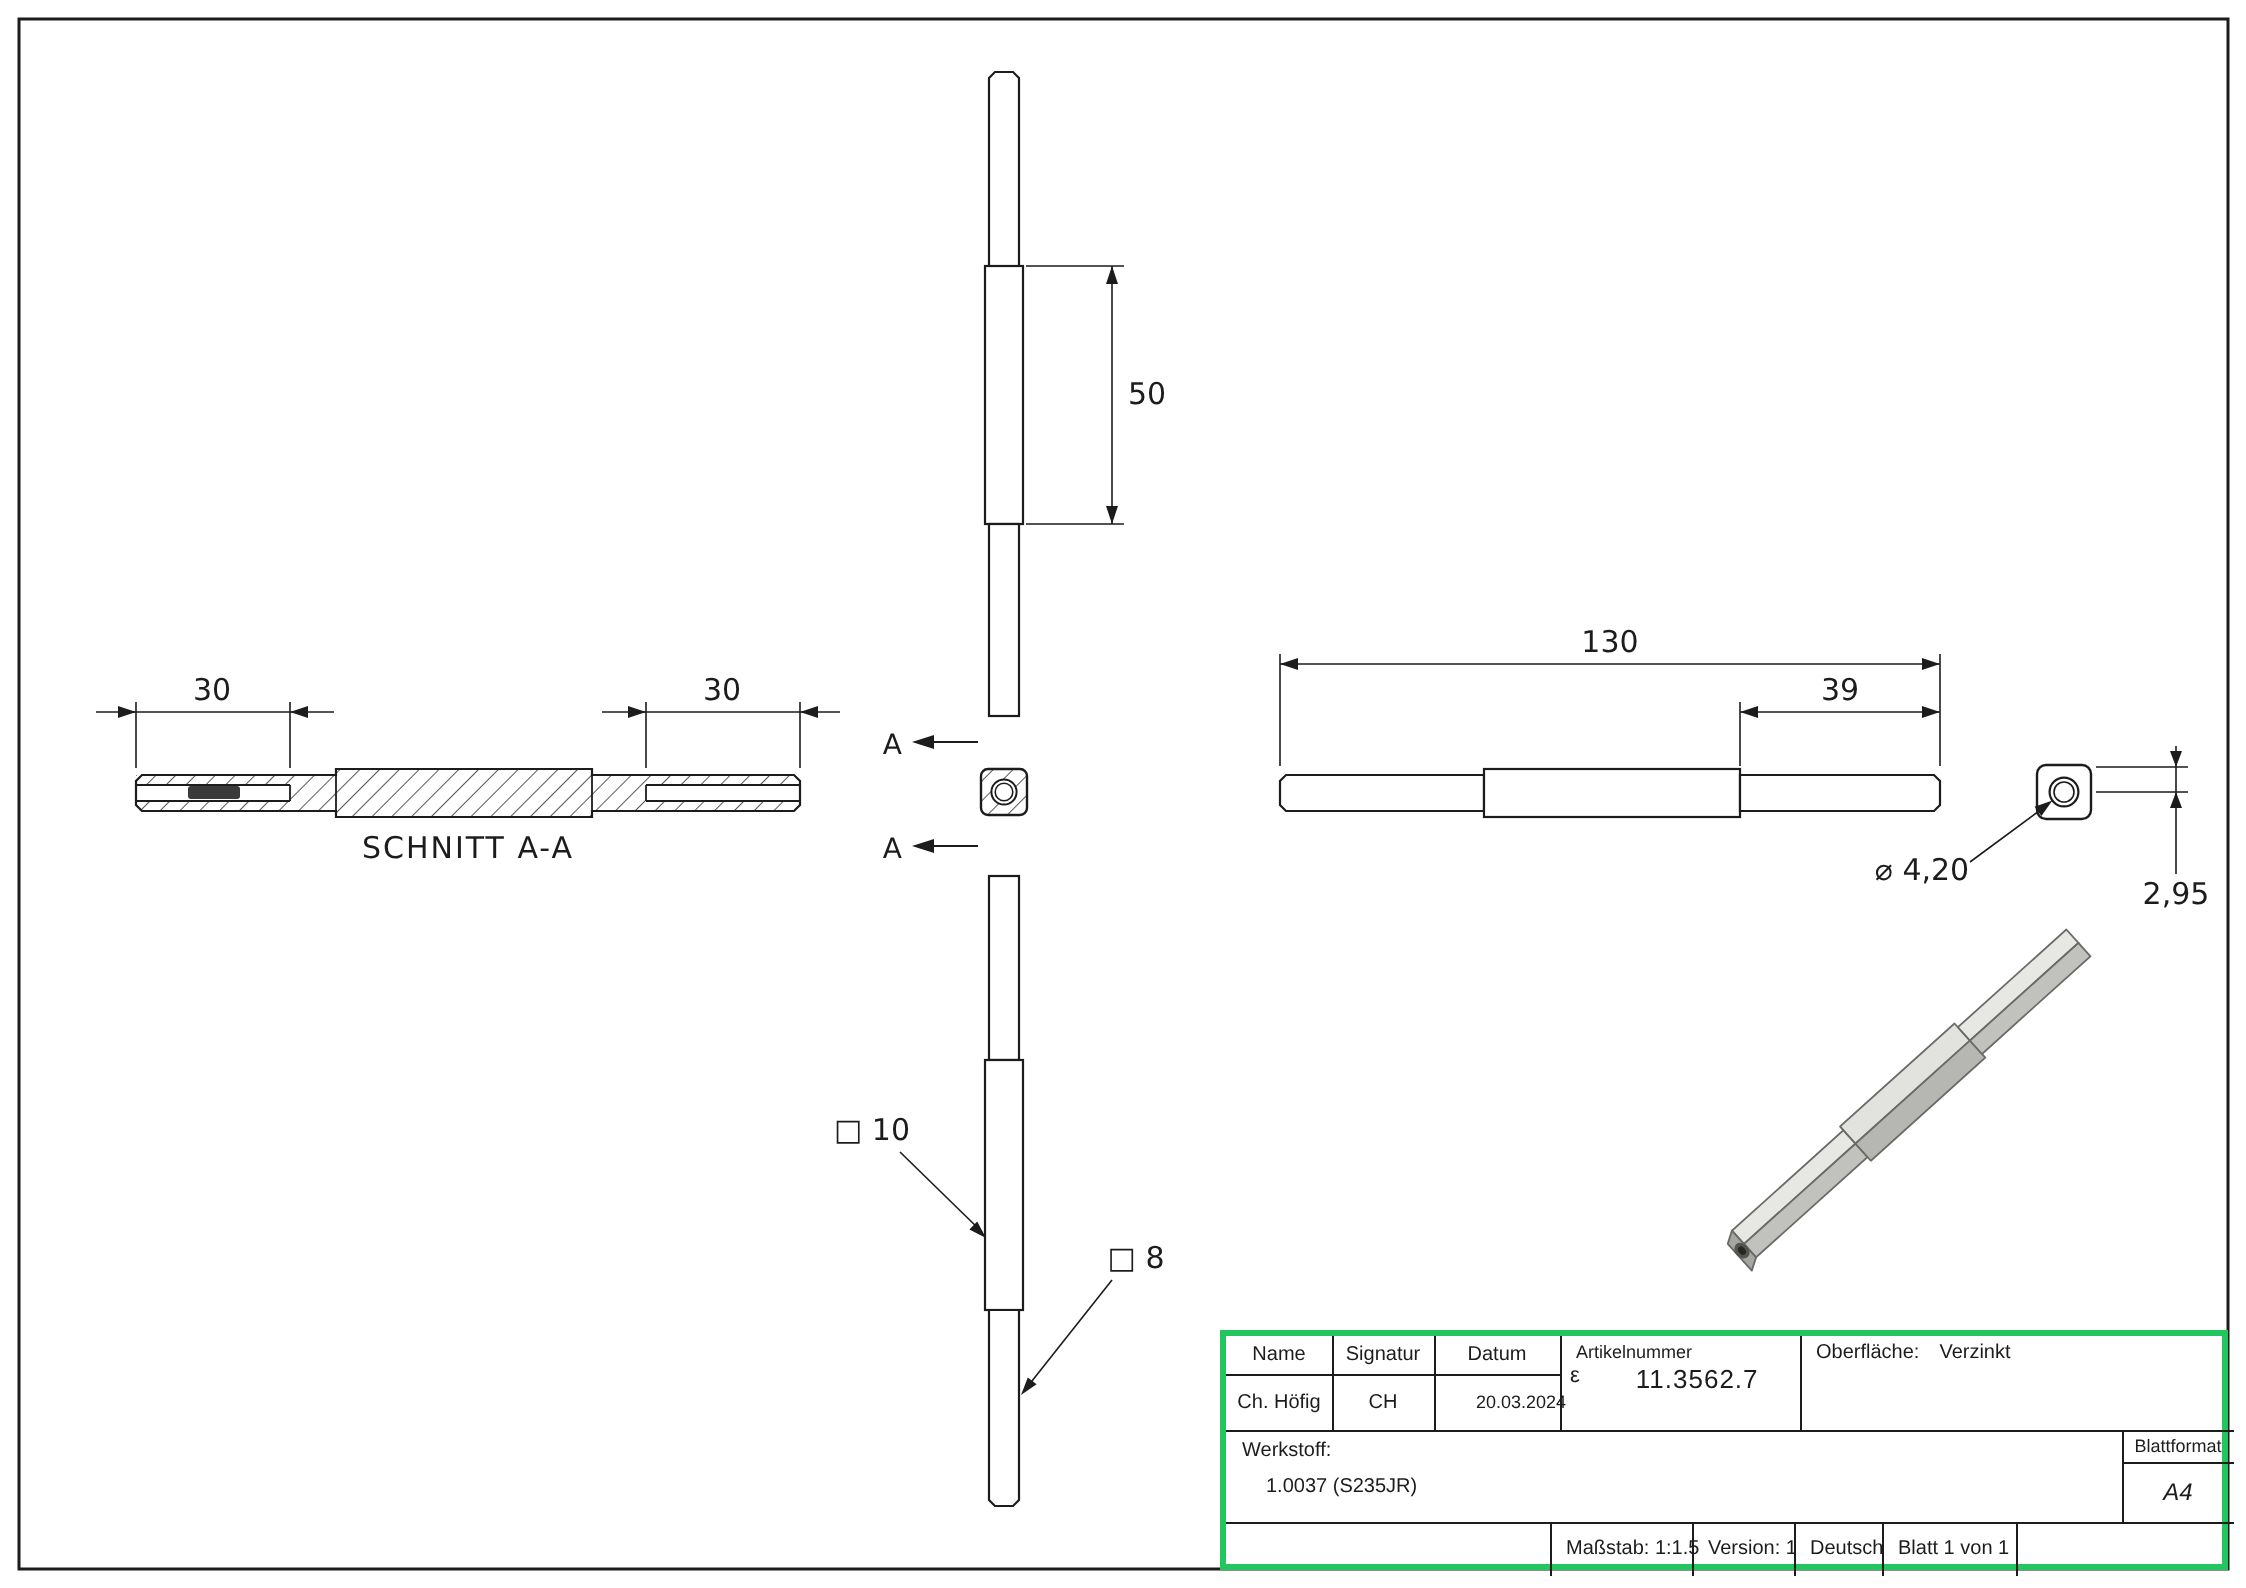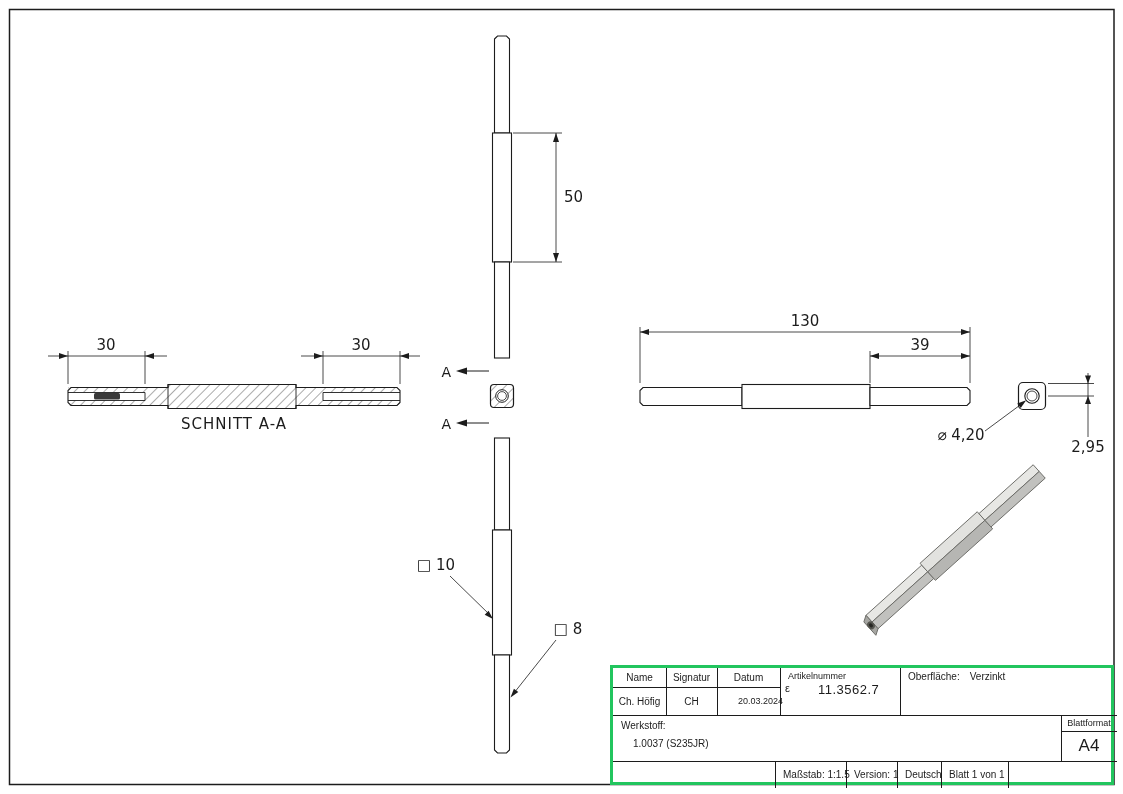--- a/index.html
+++ b/index.html
@@ -11,21 +11,21 @@
   .vl{position:absolute;width:1px;background:#1c1c1c;}
   .hl{position:absolute;height:1px;background:#1c1c1c;}
   .cell{position:absolute;display:flex;align-items:center;justify-content:center;
         white-space:nowrap;overflow:hidden;}
   .cell.left{justify-content:flex-start;padding-left:8px;}
   .cell.top{align-items:flex-start;padding-top:3px;}
   .small{font-size:9px;}
   .artikel-line{position:absolute;left:172px;top:14px;display:flex;align-items:flex-end;}
   .artikel-prefix{font-size:11px;margin-right:2px;padding-bottom:3px;}
   .artikel-value{font-size:13px;letter-spacing:0.5px;margin-left:26px;}
-  .a4{font-size:17px;}
+  .a4{font-size:12px;font-style:italic;}
   .oberflaeche span{margin-right:10px;}
 </style>
 </head>
 <body>
 
 <div class="page">
 
 <svg width="1123" height="794" viewBox="0 0 1123 794">
   <defs>
     <pattern id="hatch" patternUnits="userSpaceOnUse" width="7" height="7" patternTransform="rotate(45)">

